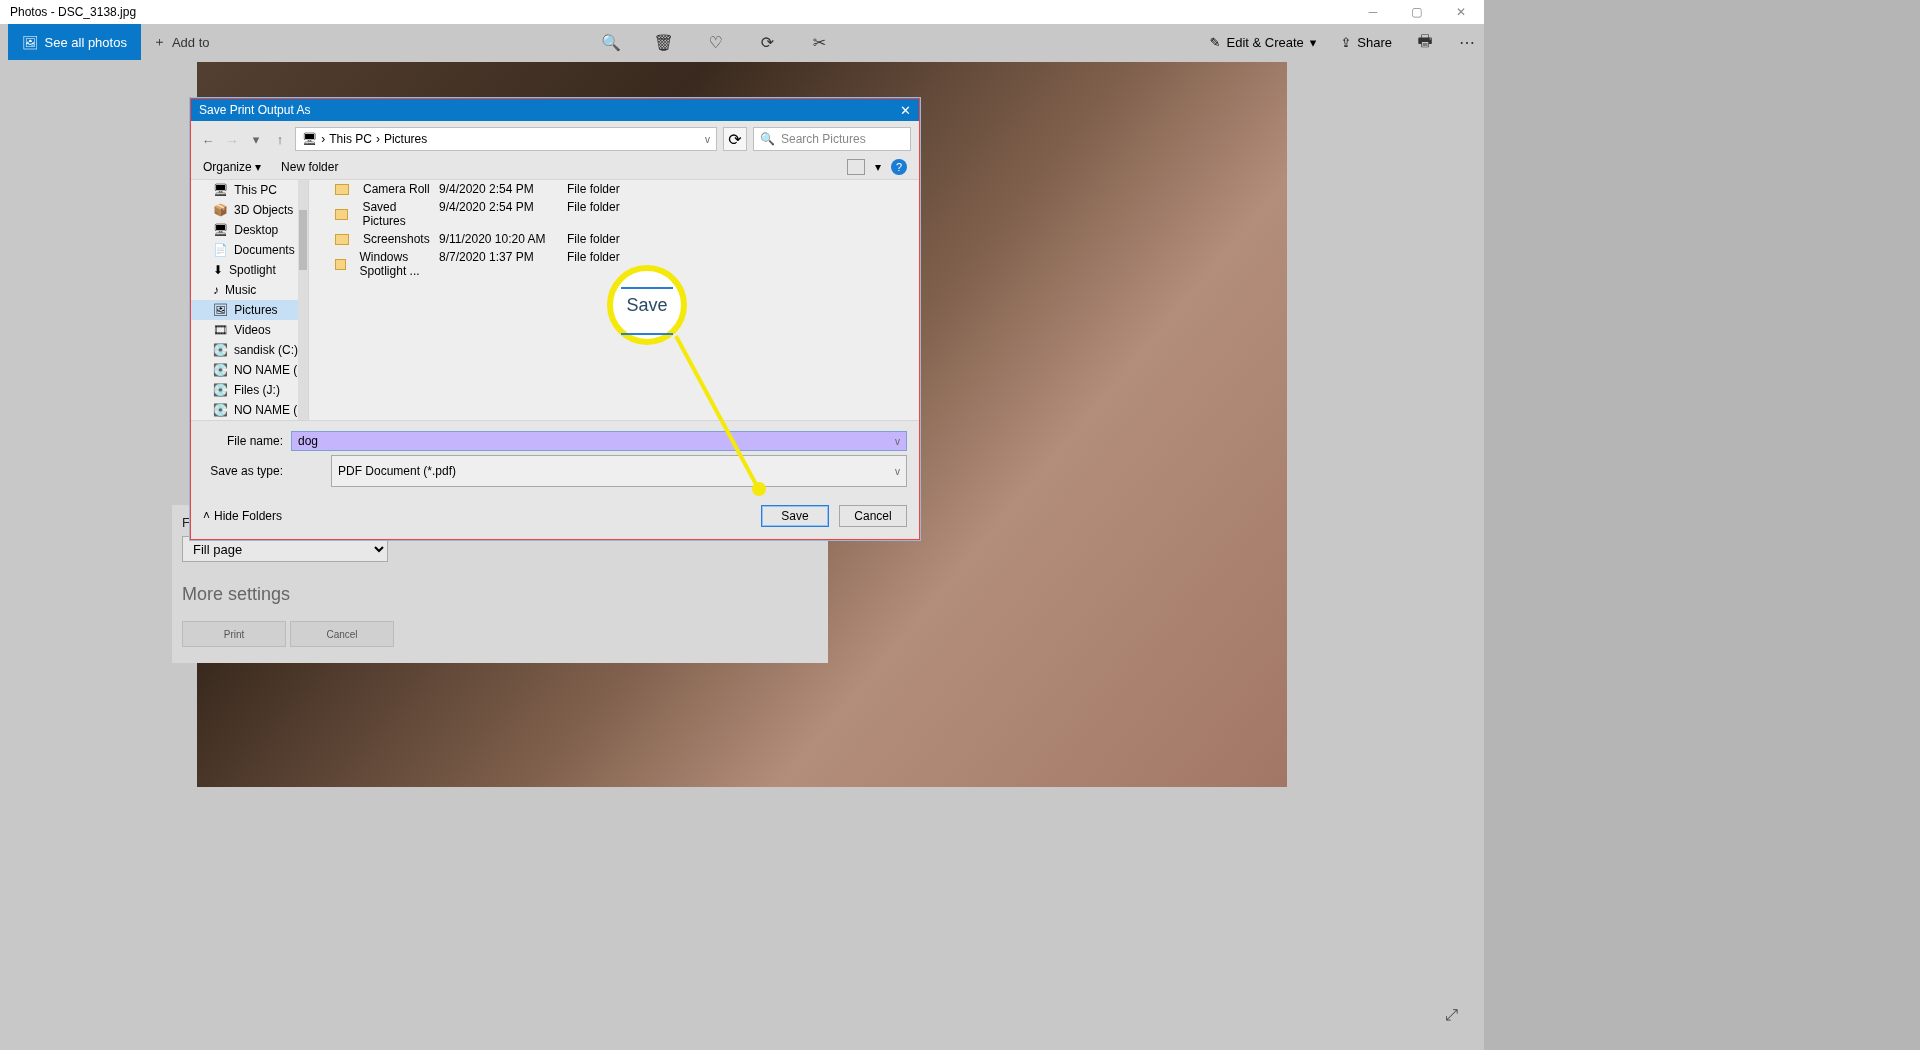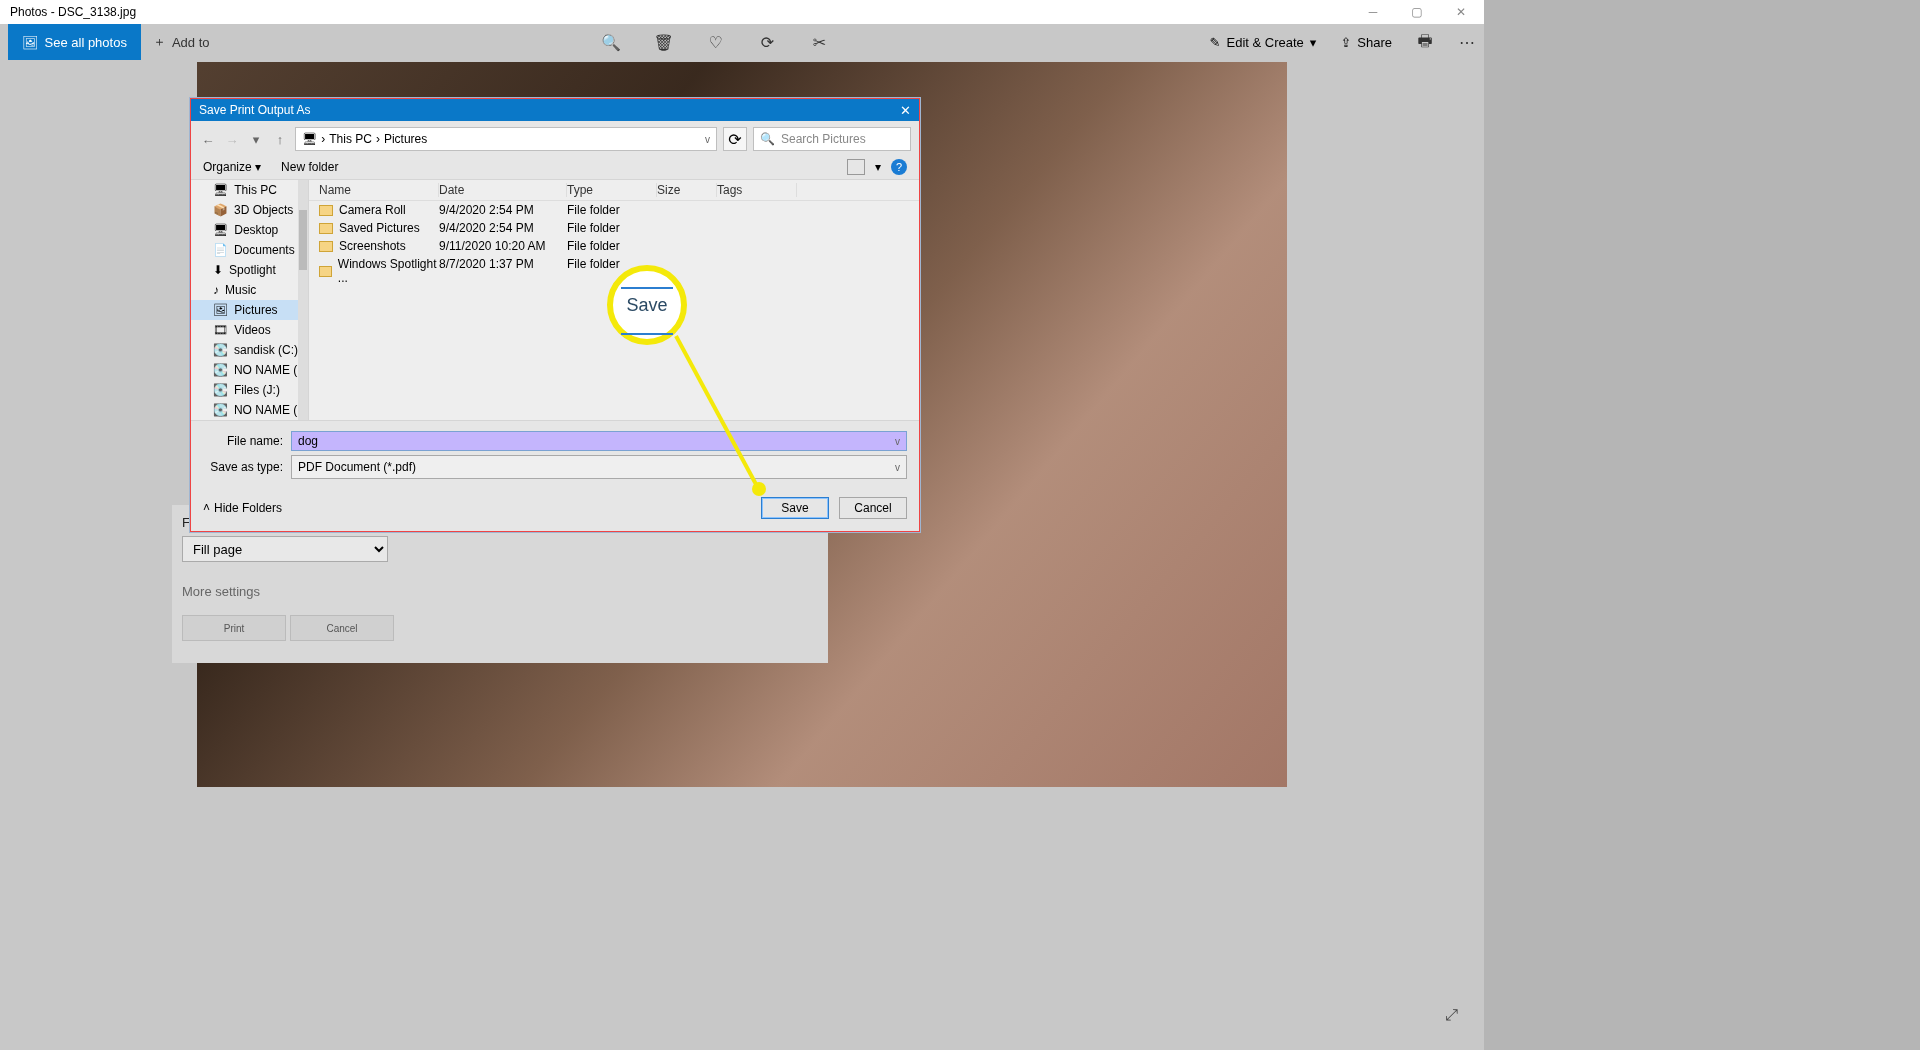--- a/index.html
+++ b/index.html
@@ -20,21 +20,21 @@
 .edit-create { display:flex; align-items:center; gap:6px; font-size:13px; }
 
 .photo-area { position:absolute; left:197px; top:62px; width:1090px; height:725px; background:#2f2518; }
 .photo-area::after { content:""; position:absolute; inset:0; background:linear-gradient(130deg,#5a4435 0%,#3b2a1f 30%,#8d6a55 55%,#caa08c 70%,#b78574 100%); opacity:.85; }
 .fullscreen-ic { position:absolute; right:12px; bottom:12px; color:#444; }
 
 
 .print-panel { position:absolute; left:172px; top:505px; width:656px; height:158px; background:#d8d8d8; padding:10px 10px 10px 10px; }
 .print-panel .lbl { font-size:13px; color:#222; margin:0 0 6px 0; }
 .print-panel select { width:206px; height:26px; font-size:13px; background:#e8e8e8; border:1px solid #aaa; padding:0 6px;}
-.print-panel .more { font-size:13px; color:#666; margin-top:22px; }
+.print-panel .more { font-size:18px; color:#666; margin-top:22px; }
 .print-panel .btnrow { display:flex; gap:4px; margin-top:16px; }
 .print-panel .btnrow button { width:104px; height:26px; background:#d0d0d0; border:1px solid #bbb; font-size:10px; color:#555;}
 
 
 .save-dialog { position:absolute; left:190px; top:98px; width:730px; background:#e6e6e6; border:1px solid #ef4444; box-shadow:0 0 0 1px #9fb6d2; }
 .dlg-title { height:22px; background:#0a78c8; color:#fff; font-size:12px; display:flex; align-items:center; padding:0 8px; }
 .dlg-close { margin-left:auto; font-size:13px; }
 
 .nav-row { display:flex; align-items:center; gap:6px; padding:6px 8px; }
 .nav-btn { width:18px; text-align:center; color:#666; font-size:13px; }
@@ -51,28 +51,28 @@
 .tree { width:118px; border-right:1px solid #d5d5d5; overflow-y:auto; font-size:12px; background:#eee; position:relative;}
 .tree-scrollbar { position:absolute; right:0; top:0; width:10px; height:100%; background:#ddd; }
 .tree-scrollbar::after { content:""; position:absolute; left:1px; top:30px; width:8px; height:60px; background:#bbb; }
 .tree-item { padding:3px 6px 3px 22px; display:flex; align-items:center; gap:6px; white-space:nowrap;}
 .tree-item.sel { background:#c7dff5; }
 
 .filelist { flex:1; background:#eee; font-size:12px; }
 .cols { display:grid; grid-template-columns:120px 128px 90px 60px 80px; padding:3px 10px; color:#333; border-bottom:1px solid #ddd;}
 .cols span { border-right:1px solid #ddd; padding-right:4px; }
 .row { display:grid; grid-template-columns:120px 128px 90px 60px 80px; padding:2px 10px;}
-.row .nm { display:flex; align-items:center; gap:6px; }
+.row .nm { display:flex; align-items:center; gap:14px;margin-left:16px; }
 .folder-ic { width:14px; height:11px; background:#f6d484; border:1px solid #cfa437; }
 
 .form-area { padding:10px 12px 4px; font-size:12px; }
 .form-row { display:flex; align-items:center; gap:8px; margin-bottom:4px;}
 .form-row label { width:80px; text-align:right; }
 .form-row .field { flex:1; height:20px; border:1px solid #7aa2d2; background:#c4b5fd; padding:0 6px; display:flex; align-items:center;}
-.form-row .combo { flex:1; height:24px; border:1px solid #a9a9a9; background:#efefef; padding:0 6px; display:flex; align-items:center;}
+.form-row .combo { flex:1; height:32px; border:1px solid #a9a9a9; background:#efefef; padding:0 6px; display:flex; align-items:center;margin-left:40px;}
 .drop-arrow { margin-left:auto; font-size:10px; color:#666;}
 
 .dlg-footer { display:flex; align-items:center; padding:10px 12px 12px; }
 .hide-folders { font-size:12px; display:flex; align-items:center; gap:4px; }
 .dlg-btns { margin-left:auto; display:flex; gap:10px;}
 .dlg-btns button { width:68px; height:22px; font-size:12px; background:#e6e6e6; border:1px solid #a6a6a6;}
 .dlg-btns button.primary { border:1px solid #2b7ed0; box-shadow:inset 0 0 0 1px #8ac3ff;}
 
 
 .callout-circle { position:absolute; left:607px; top:265px; width:80px; height:80px; border:6px solid #f4e90a; border-radius:50%; background:#fff; display:flex; align-items:center; justify-content:center; font-size:18px; color:#2b4a64; font-weight:500; z-index:50;}
@@ -223,27 +223,20 @@
           <span>💽</span>
           <span>Files (J:)</span>
         </div>
       <div class="tree-item">
           <span>💽</span>
           <span>NO NAME (I:)</span>
         </div>
       <div class="tree-scrollbar"></div>
     </div>
     <div class="filelist">
-      <div class="cols">
-        <span>Name</span>
-          <span>Date</span>
-          <span>Type</span>
-          <span>Size</span>
-          <span>Tags</span>
-      </div>
       <div class="row">
           <span class="nm">
             <span class="folder-ic"></span>
             <span>Camera Roll</span>
           </span>
           <span>9/4/2020 2:54 PM</span>
           <span>File folder</span>
           <span></span>
           <span></span>
         </div>

